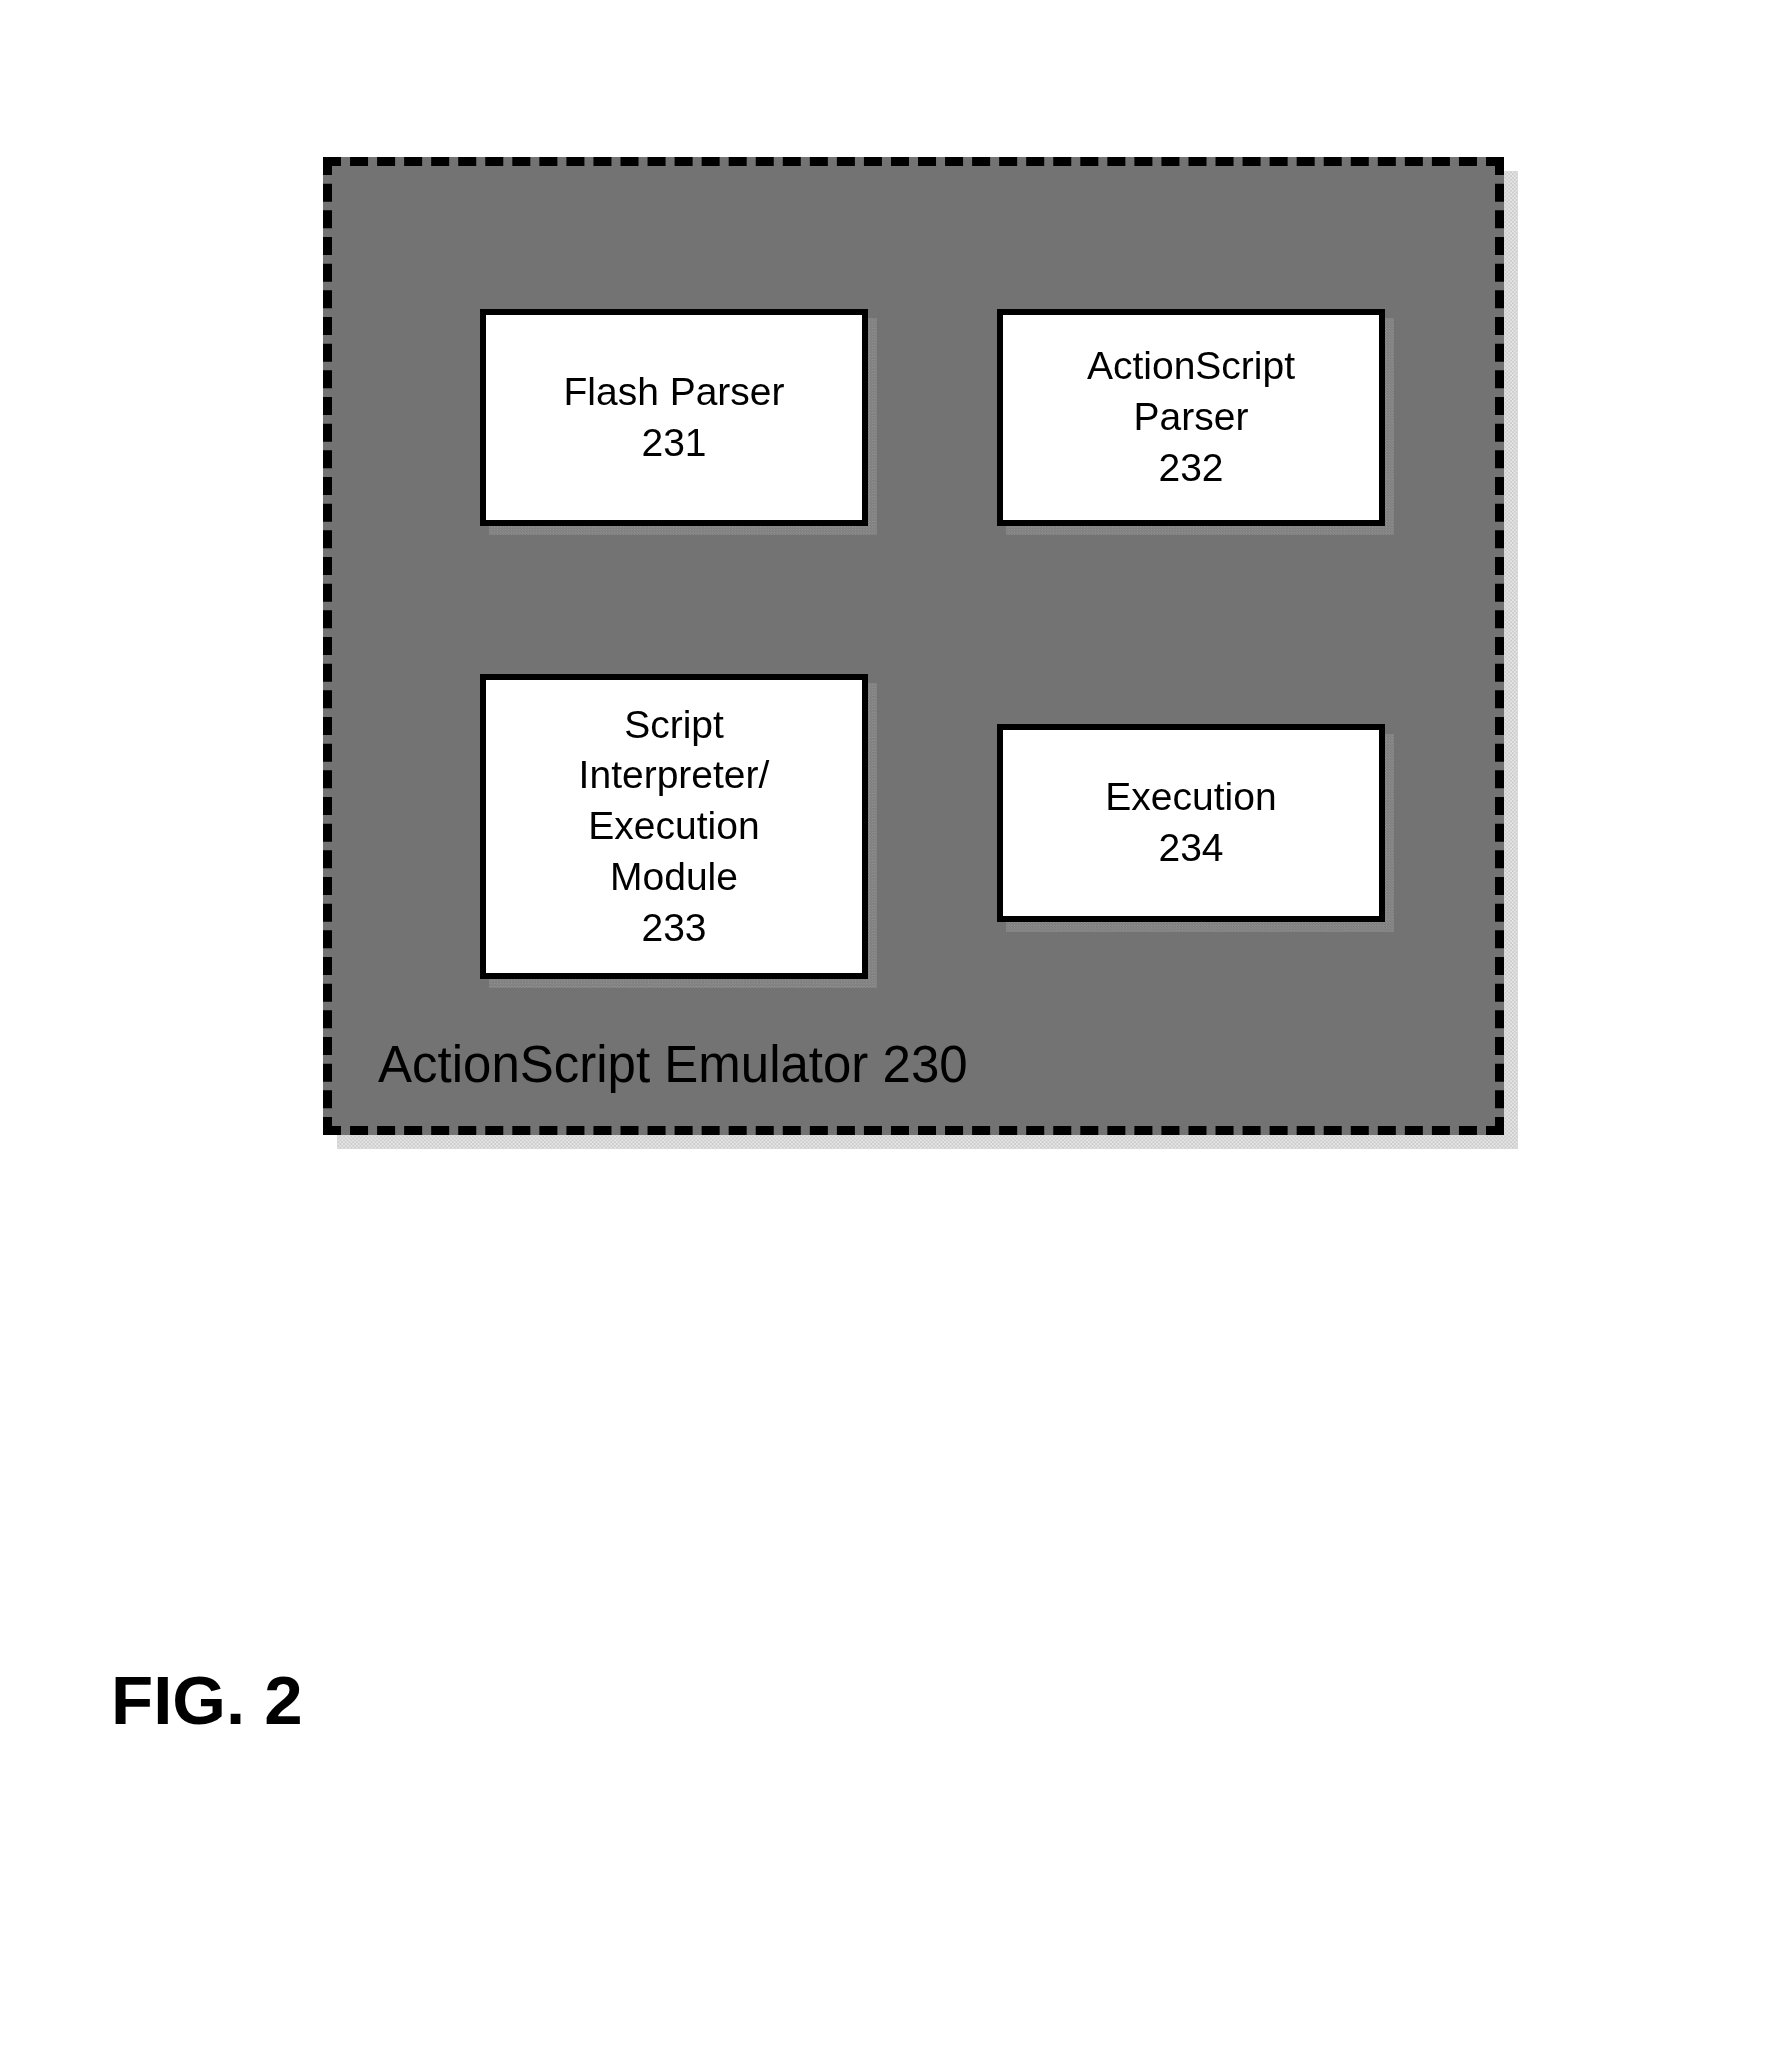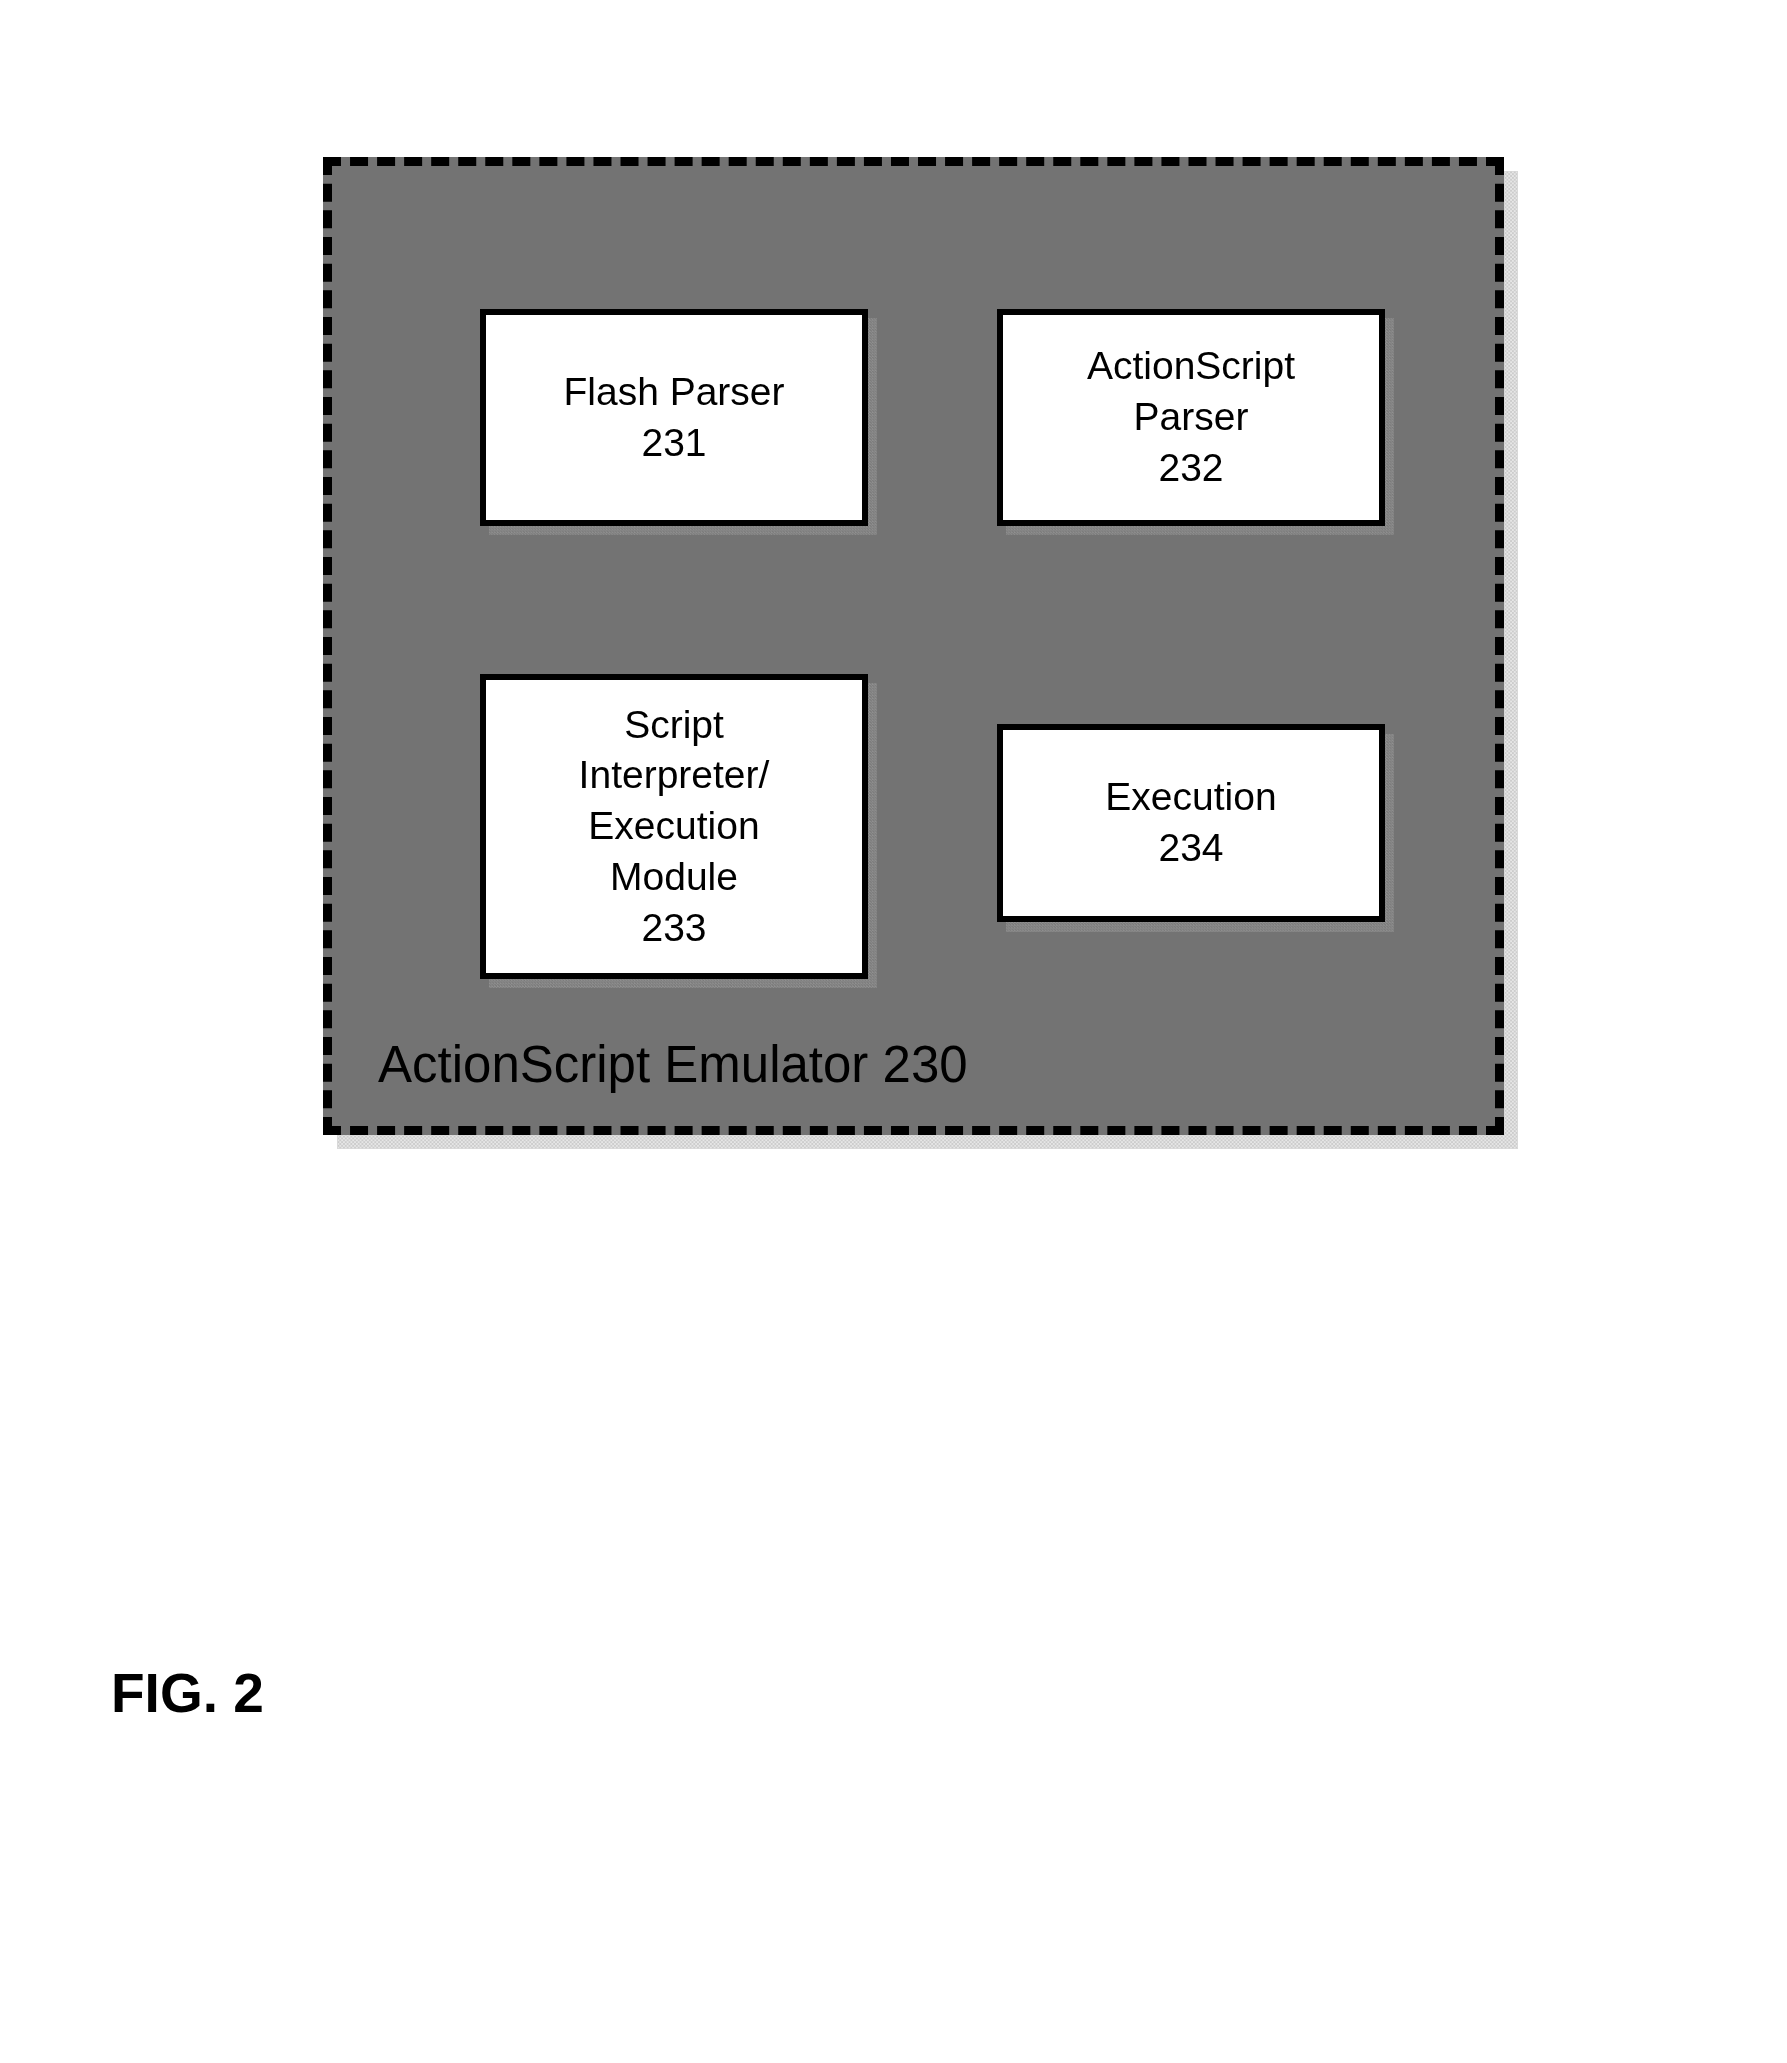--- a/index.html
+++ b/index.html
@@ -124,21 +124,21 @@
       position: absolute;
       bottom: 32px;
       left: 46px;
       font-size: 51px;
     }
     
     .figure-label {
       position: absolute;
       top: 1661px;
       left: 111px;
-      font-size: 55px;
+      font-size: 69px;
       font-weight: bold;
     }
   </style>
 </head>
 <body>
 
 <div class="container-wrapper">
   <div class="shadow-box"></div>
   <div class="main-container">
 

